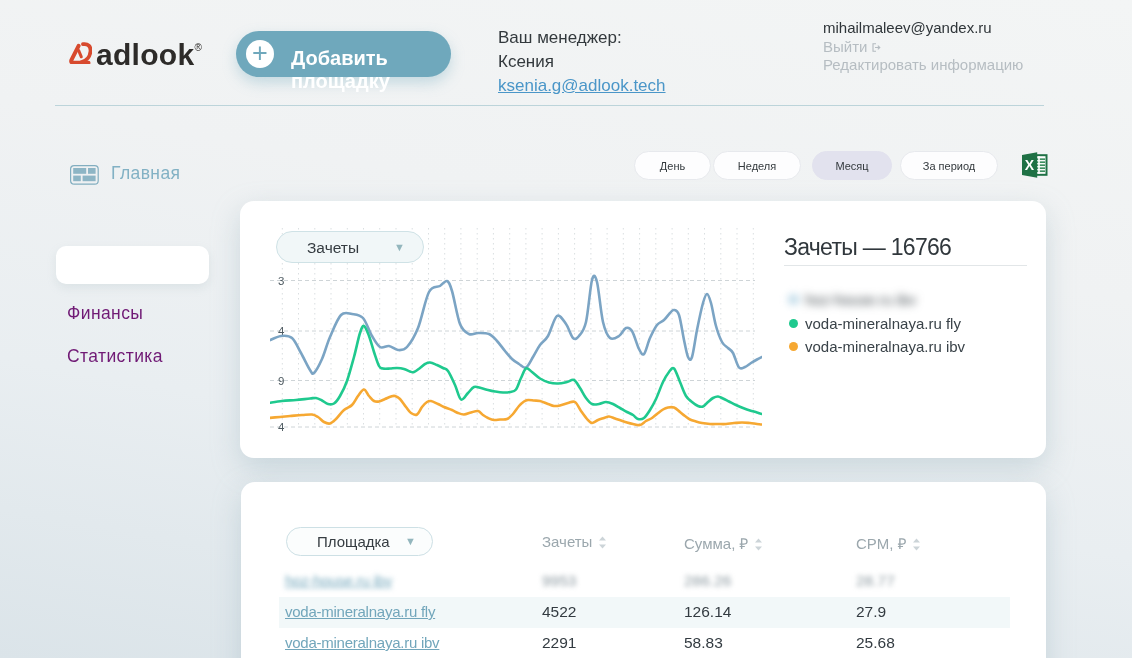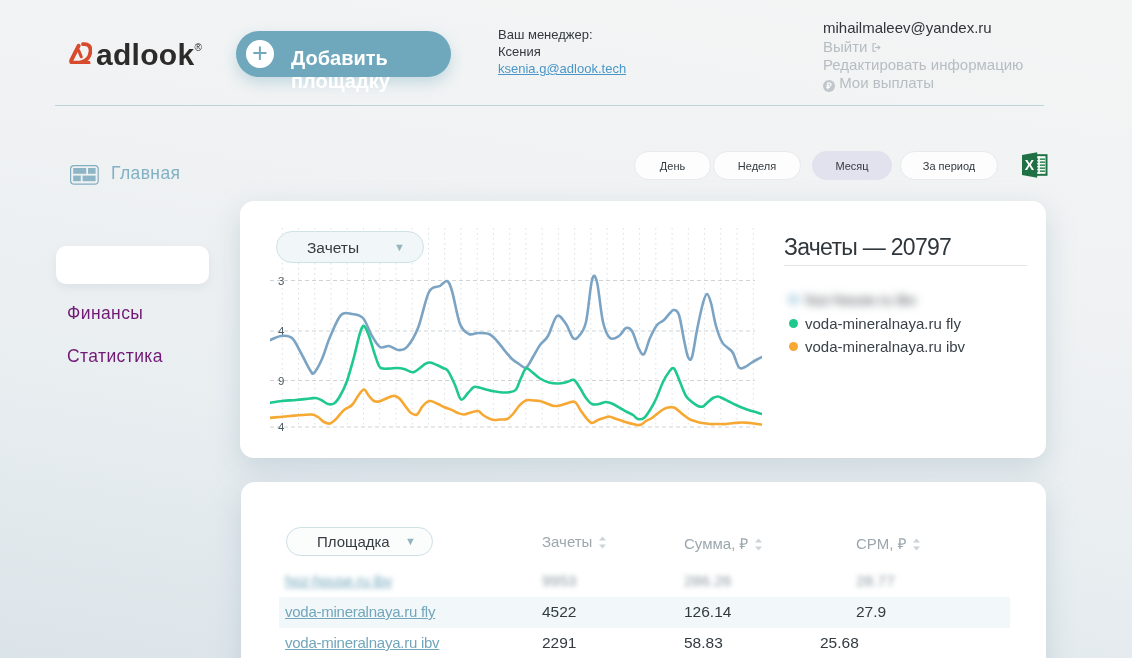--- a/index.html
+++ b/index.html
@@ -10,21 +10,21 @@
   .abs{position:absolute;}
   a{}
   
   .logo-text{left:96px;top:38px;font-size:30px;font-weight:bold;color:#2d2b29;letter-spacing:0.3px;}
   .reg{font-size:10px;vertical-align:14px;font-weight:normal;}
   .addbtn{left:236px;top:31px;width:215px;height:46px;background:#6fa8bc;border-radius:23px;
     box-shadow:0 6px 14px rgba(111,168,188,0.35);}
   .addbtn .circ{position:absolute;left:10px;top:9px;width:28px;height:28px;border-radius:50%;background:#fff;}
   .addbtn .plus{position:absolute;color:#6fa8bc;left:0;top:0;width:28px;height:28px;font-size:27px;line-height:26px;text-align:center;font-weight:normal;}
   .addbtn .txt{position:absolute;left:55px;top:16px;font-size:20px;font-weight:bold;color:#fff;}
-  .mgr{left:498px;top:26px;font-size:13px;color:#33393d;line-height:17px;}
+  .mgr{left:498px;top:26px;font-size:17px;color:#33393d;line-height:24px;}
   .mgr a{color:#4a96c8;}
   .acct{left:823px;top:19px;font-size:15px;color:#2f3539;}
   .acct .sub{font-size:15px;color:#b6bdc2;margin-top:3.5px;line-height:14.5px;}
   .hdivider{left:55px;top:105px;width:989px;height:1px;background:#bcd4da;}
   
   .nav-main{left:111px;top:163px;font-size:17.5px;color:#82b1c4;letter-spacing:0.4px;}
   .nav-item{font-size:17.5px;color:#701a75;letter-spacing:0.4px;margin-top:48px;}
   .finpill{left:56px;top:246px;width:153px;height:38px;background:#fff;border-radius:10px;
     box-shadow:0 4px 10px rgba(150,170,180,0.18);}
   
@@ -68,21 +68,20 @@
     </div>
   <div class="txt">Добавить площадку</div>
 </div>
 <div class="abs mgr">Ваш менеджер:<br>Ксения<br><a href="#">ksenia.g@adlook.tech</a></div>
 <div class="abs acct">
   mihailmaleev@yandex.ru
   <div class="sub">Выйти <svg width="9" height="9" viewBox="0 0 9 9" style="vertical-align:0px">
         <path d="M4 0.7 h-3 v7.6 h3 M3 4.5 h4.5 M5.8 2.6 L7.8 4.5 L5.8 6.4" stroke="#b4bbc0" stroke-width="1.1" fill="none"></path>
       </svg></div>
   <div class="sub">Редактировать информацию</div>
-  <div class="sub"><span style="display:inline-block;width:12px;height:12px;border-radius:50%;background:#c0c6cb;color:#fff;font-size:9px;font-weight:bold;text-align:center;line-height:12px;vertical-align:-1px">₽</span> Мои выплаты</div>
 </div>
 <div class="abs hdivider"></div>
 
 <svg class="abs" style="left:70px;top:165px" width="29" height="20" viewBox="0 0 29 20">
   <rect x="0.6" y="0.6" width="27.6" height="18.6" rx="3.5" fill="none" stroke="#82aec0" stroke-width="1.2"></rect>
   <rect x="3.2" y="3" width="13" height="5.8" fill="#8db5c5"></rect>
   <rect x="18" y="3" width="7.6" height="5.8" fill="#8db5c5"></rect>
   <rect x="3.2" y="10.6" width="7.6" height="5.6" fill="#8db5c5"></rect>
   <rect x="12.6" y="10.6" width="13" height="5.6" fill="#8db5c5"></rect>
 </svg>
@@ -157,21 +156,21 @@
       <text x="284.5" y="431" text-anchor="end">4</text>
     </g>
   <path d="M268.0 341.0 C270.2 340.2 277.0 336.5 281.0 336.0 C285.0 335.5 288.7 335.2 292.0 338.0 C295.3 340.8 298.0 347.7 301.0 353.0 C304.0 358.3 307.8 366.7 310.0 370.0 C312.2 373.3 312.0 374.8 314.0 373.0 C316.0 371.2 319.3 365.0 322.0 359.0 C324.7 353.0 326.8 344.3 330.0 337.0 C333.2 329.7 337.3 318.8 341.0 315.0 C344.7 311.2 348.3 313.5 352.0 314.0 C355.7 314.5 359.7 314.3 363.0 318.0 C366.3 321.7 369.2 331.2 372.0 336.0 C374.8 340.8 377.2 345.3 380.0 347.0 C382.8 348.7 386.0 345.5 389.0 346.0 C392.0 346.5 395.0 349.8 398.0 350.0 C401.0 350.2 403.7 350.7 407.0 347.0 C410.3 343.3 414.3 337.2 418.0 328.0 C421.7 318.8 425.3 299.0 429.0 292.0 C432.7 285.0 437.0 287.8 440.0 286.0 C443.0 284.2 445.0 280.2 447.0 281.0 C449.0 281.8 449.8 283.8 452.0 291.0 C454.2 298.2 457.2 316.8 460.0 324.0 C462.8 331.2 466.0 332.5 469.0 334.0 C472.0 335.5 474.7 333.0 478.0 333.0 C481.3 333.0 485.8 332.7 489.0 334.0 C492.2 335.3 494.3 338.2 497.0 341.0 C499.7 343.8 502.5 348.0 505.0 351.0 C507.5 354.0 509.7 356.8 512.0 359.0 C514.3 361.2 516.7 362.6 519.0 364.0 C521.3 365.4 523.7 368.7 526.0 367.5 C528.3 366.3 530.7 360.8 533.0 357.0 C535.3 353.2 537.5 348.5 540.0 345.0 C542.5 341.5 545.2 340.8 548.0 336.0 C550.8 331.2 554.0 318.0 557.0 316.0 C560.0 314.0 563.3 320.3 566.0 324.0 C568.7 327.7 570.8 336.0 573.0 338.0 C575.2 340.0 576.8 338.7 579.0 336.0 C581.2 333.3 583.8 331.3 586.0 322.0 C588.2 312.7 590.2 286.7 592.0 280.0 C593.8 273.3 595.2 275.0 597.0 282.0 C598.8 289.0 600.8 312.7 603.0 322.0 C605.2 331.3 607.3 335.7 610.0 338.0 C612.7 340.3 616.3 337.7 619.0 336.0 C621.7 334.3 623.8 328.8 626.0 328.0 C628.2 327.2 629.8 327.5 632.0 331.0 C634.2 334.5 637.0 345.2 639.0 349.0 C641.0 352.8 642.2 355.8 644.0 354.0 C645.8 352.2 647.8 342.8 650.0 338.0 C652.2 333.2 654.7 328.0 657.0 325.0 C659.3 322.0 661.8 322.0 664.0 320.0 C666.2 318.0 668.3 314.7 670.0 313.0 C671.7 311.3 672.5 309.7 674.0 310.0 C675.5 310.3 677.3 310.0 679.0 315.0 C680.7 320.0 682.5 333.0 684.0 340.0 C685.5 347.0 686.7 354.2 688.0 357.0 C689.3 359.8 690.5 361.5 692.0 357.0 C693.5 352.5 695.2 339.0 697.0 330.0 C698.8 321.0 701.3 309.0 703.0 303.0 C704.7 297.0 705.7 294.0 707.0 294.0 C708.3 294.0 709.5 297.7 711.0 303.0 C712.5 308.3 714.2 319.5 716.0 326.0 C717.8 332.5 720.0 338.3 722.0 342.0 C724.0 345.7 726.2 346.2 728.0 348.0 C729.8 349.8 731.2 349.8 733.0 353.0 C734.8 356.2 737.0 365.2 739.0 367.5 C741.0 369.8 743.0 367.8 745.0 367.0 C747.0 366.2 749.0 364.2 751.0 363.0 C753.0 361.8 755.2 360.5 757.0 359.5 C758.8 358.5 761.2 357.4 762.0 357.0" fill="none" stroke="#7ba4c4" stroke-width="2.6" stroke-linecap="round"></path>
   <path d="M268.0 403.0 C270.3 402.7 277.3 401.5 282.0 401.0 C286.7 400.5 291.3 400.4 296.0 400.0 C300.7 399.6 306.7 398.8 310.0 398.5 C313.3 398.2 314.0 397.7 316.0 398.0 C318.0 398.3 320.0 399.5 322.0 400.5 C324.0 401.5 326.0 403.5 328.0 404.0 C330.0 404.5 332.0 404.8 334.0 403.5 C336.0 402.2 337.8 399.8 340.0 396.0 C342.2 392.2 344.7 387.5 347.0 381.0 C349.3 374.5 351.8 365.0 354.0 357.0 C356.2 349.0 358.3 338.2 360.0 333.0 C361.7 327.8 362.5 325.5 364.0 326.0 C365.5 326.5 367.3 331.7 369.0 336.0 C370.7 340.3 372.3 347.0 374.0 352.0 C375.7 357.0 377.5 363.2 379.0 366.0 C380.5 368.8 381.2 368.1 383.0 368.5 C384.8 368.9 387.7 368.6 390.0 368.5 C392.3 368.4 394.7 367.9 397.0 368.0 C399.3 368.1 401.8 368.4 404.0 369.0 C406.2 369.6 408.3 371.0 410.0 371.5 C411.7 372.0 412.3 372.6 414.0 372.0 C415.7 371.4 418.2 369.3 420.0 368.0 C421.8 366.7 423.3 364.9 425.0 364.0 C426.7 363.1 428.0 362.3 430.0 362.5 C432.0 362.7 434.8 364.1 437.0 365.0 C439.2 365.9 441.2 367.0 443.0 368.0 C444.8 369.0 446.0 368.2 448.0 371.0 C450.0 373.8 452.8 380.2 455.0 385.0 C457.2 389.8 458.8 398.2 461.0 399.5 C463.2 400.8 465.8 395.1 468.0 393.0 C470.2 390.9 471.8 387.8 474.0 387.0 C476.2 386.2 478.7 387.5 481.0 388.0 C483.3 388.5 485.7 389.4 488.0 390.0 C490.3 390.6 492.5 391.1 495.0 391.5 C497.5 391.9 500.5 392.4 503.0 392.5 C505.5 392.6 507.8 392.5 510.0 392.0 C512.2 391.5 514.2 391.8 516.0 389.5 C517.8 387.2 519.3 381.5 521.0 378.0 C522.7 374.5 524.2 369.5 526.0 368.5 C527.8 367.5 529.7 370.3 532.0 372.0 C534.3 373.7 537.2 376.8 540.0 378.5 C542.8 380.2 546.0 381.7 549.0 382.5 C552.0 383.3 555.0 383.6 558.0 383.5 C561.0 383.4 564.3 382.6 567.0 382.0 C569.7 381.4 571.8 379.0 574.0 380.0 C576.2 381.0 578.0 385.0 580.0 388.0 C582.0 391.0 584.0 395.3 586.0 398.0 C588.0 400.7 589.8 403.0 592.0 404.0 C594.2 405.0 596.7 404.3 599.0 404.0 C601.3 403.7 603.7 402.0 606.0 402.0 C608.3 402.0 610.7 403.0 613.0 404.0 C615.3 405.0 617.7 406.7 620.0 408.0 C622.3 409.3 624.8 410.8 627.0 412.0 C629.2 413.2 631.2 413.8 633.0 415.0 C634.8 416.2 636.2 418.5 638.0 419.0 C639.8 419.5 642.0 419.5 644.0 418.0 C646.0 416.5 648.0 413.2 650.0 410.0 C652.0 406.8 653.8 403.7 656.0 399.0 C658.2 394.3 660.8 386.5 663.0 382.0 C665.2 377.5 667.2 374.2 669.0 372.0 C670.8 369.8 672.2 366.8 674.0 368.5 C675.8 370.2 678.0 377.4 680.0 382.0 C682.0 386.6 684.0 392.7 686.0 396.0 C688.0 399.3 690.0 400.3 692.0 402.0 C694.0 403.7 696.2 405.2 698.0 406.0 C699.8 406.8 701.3 407.2 703.0 406.5 C704.7 405.8 706.3 403.4 708.0 402.0 C709.7 400.6 711.3 398.9 713.0 398.0 C714.7 397.1 716.3 396.4 718.0 396.5 C719.7 396.6 721.2 397.7 723.0 398.5 C724.8 399.3 726.8 400.4 729.0 401.5 C731.2 402.6 733.7 403.9 736.0 405.0 C738.3 406.1 740.7 407.1 743.0 408.0 C745.3 408.9 747.7 409.8 750.0 410.5 C752.3 411.2 755.0 411.9 757.0 412.5 C759.0 413.1 761.2 413.8 762.0 414.0" fill="none" stroke="#1fc98e" stroke-width="2.6" stroke-linecap="round"></path>
   <path d="M268.0 418.0 C270.0 417.8 276.3 417.3 280.0 417.0 C283.7 416.7 286.3 416.3 290.0 416.0 C293.7 415.7 298.3 415.2 302.0 415.0 C305.7 414.8 309.3 414.2 312.0 414.5 C314.7 414.8 316.0 415.8 318.0 417.0 C320.0 418.2 322.0 420.9 324.0 422.0 C326.0 423.1 328.0 424.0 330.0 423.5 C332.0 423.0 333.7 421.2 336.0 419.0 C338.3 416.8 341.3 412.3 344.0 410.0 C346.7 407.7 349.7 407.3 352.0 405.0 C354.3 402.7 356.0 398.6 358.0 396.0 C360.0 393.4 362.2 389.5 364.0 389.5 C365.8 389.5 367.3 394.1 369.0 396.0 C370.7 397.9 372.3 400.1 374.0 401.0 C375.7 401.9 377.2 401.8 379.0 401.5 C380.8 401.2 383.0 399.8 385.0 399.0 C387.0 398.2 389.3 397.0 391.0 396.5 C392.7 396.0 393.5 395.6 395.0 396.0 C396.5 396.4 398.2 397.2 400.0 399.0 C401.8 400.8 404.2 404.7 406.0 407.0 C407.8 409.3 409.2 411.8 411.0 413.0 C412.8 414.2 415.2 415.5 417.0 414.5 C418.8 413.5 420.3 409.1 422.0 407.0 C423.7 404.9 425.5 403.0 427.0 402.0 C428.5 401.0 429.2 400.7 431.0 401.0 C432.8 401.3 435.8 403.0 438.0 404.0 C440.2 405.0 441.7 406.0 444.0 407.0 C446.3 408.0 449.7 409.0 452.0 410.0 C454.3 411.0 456.0 412.2 458.0 413.0 C460.0 413.8 461.8 414.6 464.0 414.5 C466.2 414.4 468.7 413.1 471.0 412.5 C473.3 411.9 476.0 410.6 478.0 411.0 C480.0 411.4 481.3 413.8 483.0 415.0 C484.7 416.2 486.2 417.2 488.0 418.0 C489.8 418.8 492.0 419.8 494.0 420.0 C496.0 420.2 497.8 419.7 500.0 419.5 C502.2 419.3 504.8 419.9 507.0 419.0 C509.2 418.1 511.0 416.2 513.0 414.0 C515.0 411.8 517.2 408.1 519.0 406.0 C520.8 403.9 522.5 402.5 524.0 401.5 C525.5 400.5 526.3 400.2 528.0 400.0 C529.7 399.8 532.0 400.3 534.0 400.5 C536.0 400.7 537.7 400.4 540.0 401.0 C542.3 401.6 545.7 403.2 548.0 404.0 C550.3 404.8 552.0 405.8 554.0 406.0 C556.0 406.2 557.7 406.0 560.0 405.5 C562.3 405.0 565.5 403.6 568.0 403.0 C570.5 402.4 572.8 400.7 575.0 402.0 C577.2 403.3 579.0 408.2 581.0 411.0 C583.0 413.8 585.2 417.0 587.0 419.0 C588.8 421.0 590.2 422.8 592.0 423.0 C593.8 423.2 596.0 420.8 598.0 420.0 C600.0 419.2 602.2 418.6 604.0 418.0 C605.8 417.4 607.2 416.4 609.0 416.5 C610.8 416.6 613.0 417.8 615.0 418.5 C617.0 419.2 619.0 419.8 621.0 420.5 C623.0 421.2 625.0 421.9 627.0 422.5 C629.0 423.1 630.8 423.6 633.0 424.0 C635.2 424.4 637.8 425.5 640.0 425.0 C642.2 424.5 644.0 422.2 646.0 421.0 C648.0 419.8 650.2 419.2 652.0 418.0 C653.8 416.8 655.2 415.4 657.0 414.0 C658.8 412.6 661.2 410.6 663.0 409.5 C664.8 408.4 666.2 407.8 668.0 407.5 C669.8 407.2 672.0 406.8 674.0 407.5 C676.0 408.2 678.2 410.6 680.0 412.0 C681.8 413.4 683.3 414.8 685.0 416.0 C686.7 417.2 688.2 418.6 690.0 419.5 C691.8 420.4 694.0 420.9 696.0 421.5 C698.0 422.1 699.7 422.6 702.0 423.0 C704.3 423.4 707.3 423.8 710.0 424.0 C712.7 424.2 715.3 424.0 718.0 424.0 C720.7 424.0 723.3 424.2 726.0 424.0 C728.7 423.8 731.3 423.2 734.0 423.0 C736.7 422.8 739.3 422.5 742.0 422.5 C744.7 422.5 747.5 422.8 750.0 423.0 C752.5 423.2 755.0 423.8 757.0 424.0 C759.0 424.2 761.2 424.4 762.0 424.5" fill="none" stroke="#f6a832" stroke-width="2.6" stroke-linecap="round"></path>
 </svg>
 <div class="abs chartpill">
     <span class="t">Зачеты</span>
     <span class="ar">▼</span>
   </div>
-<div class="abs bigtitle">Зачеты — 20797</div>
+<div class="abs bigtitle">Зачеты — 16766</div>
 <div class="abs titlehr"></div>
 <div class="abs leg blurred" style="left:789px;top:291px"><span class="dot" style="background:#9fc8de"></span>hoz-house.ru ibv</div>
 <div class="abs leg" style="left:789px;top:315px"><span class="dot" style="background:#1fc98e"></span>voda-mineralnaya.ru fly</div>
 <div class="abs leg" style="left:789px;top:338px"><span class="dot" style="background:#f6a832"></span>voda-mineralnaya.ru ibv</div>
 
 <div class="abs card" style="left:241px;top:482px;width:805px;height:230px"></div>
 <div class="abs stripe"></div>
 <div class="abs tblpill">
     <span class="t">Площадка</span>
     <span class="ar">▼</span>
@@ -195,13 +194,13 @@
 <div class="abs tnum blurred2" style="left:856px;top:572px;color:#8d9aa1">28.77</div>
 
 <div class="abs" style="left:285px;top:603px"><a class="tlink" href="#">voda-mineralnaya.ru fly</a></div>
 <div class="abs tnum" style="left:542px;top:603px">4522</div>
 <div class="abs tnum" style="left:684px;top:603px">126.14</div>
 <div class="abs tnum" style="left:856px;top:603px">27.9</div>
 
 <div class="abs" style="left:285px;top:634px"><a class="tlink" href="#">voda-mineralnaya.ru ibv</a></div>
 <div class="abs tnum" style="left:542px;top:634px">2291</div>
 <div class="abs tnum" style="left:684px;top:634px">58.83</div>
-<div class="abs tnum" style="left:820px;top:634px">25.68</div>
+<div class="abs tnum" style="left:856px;top:634px">25.68</div>
 
 </body></html>

